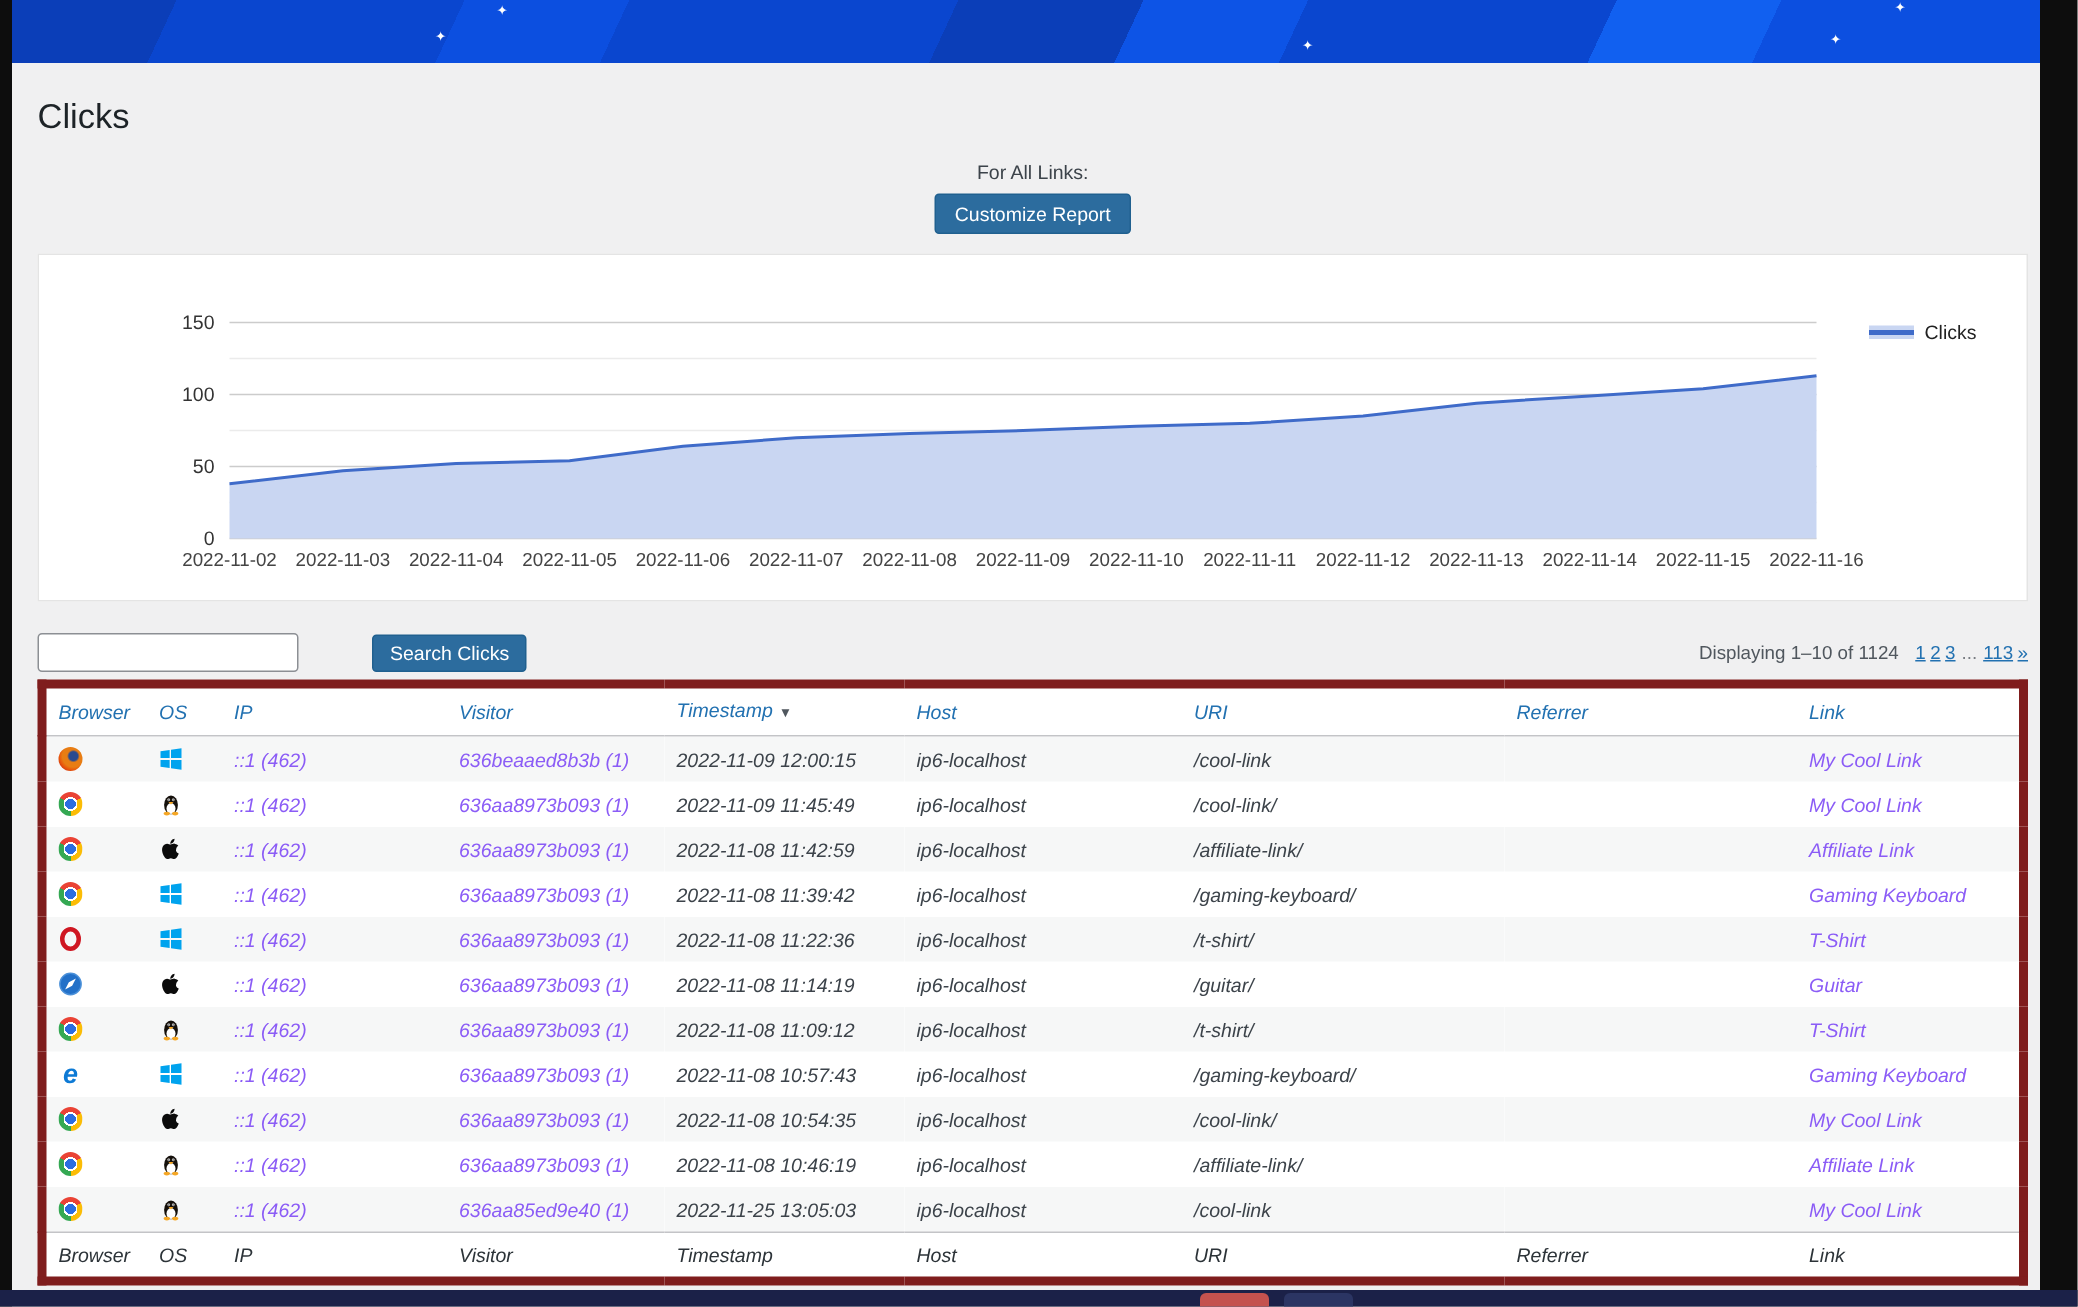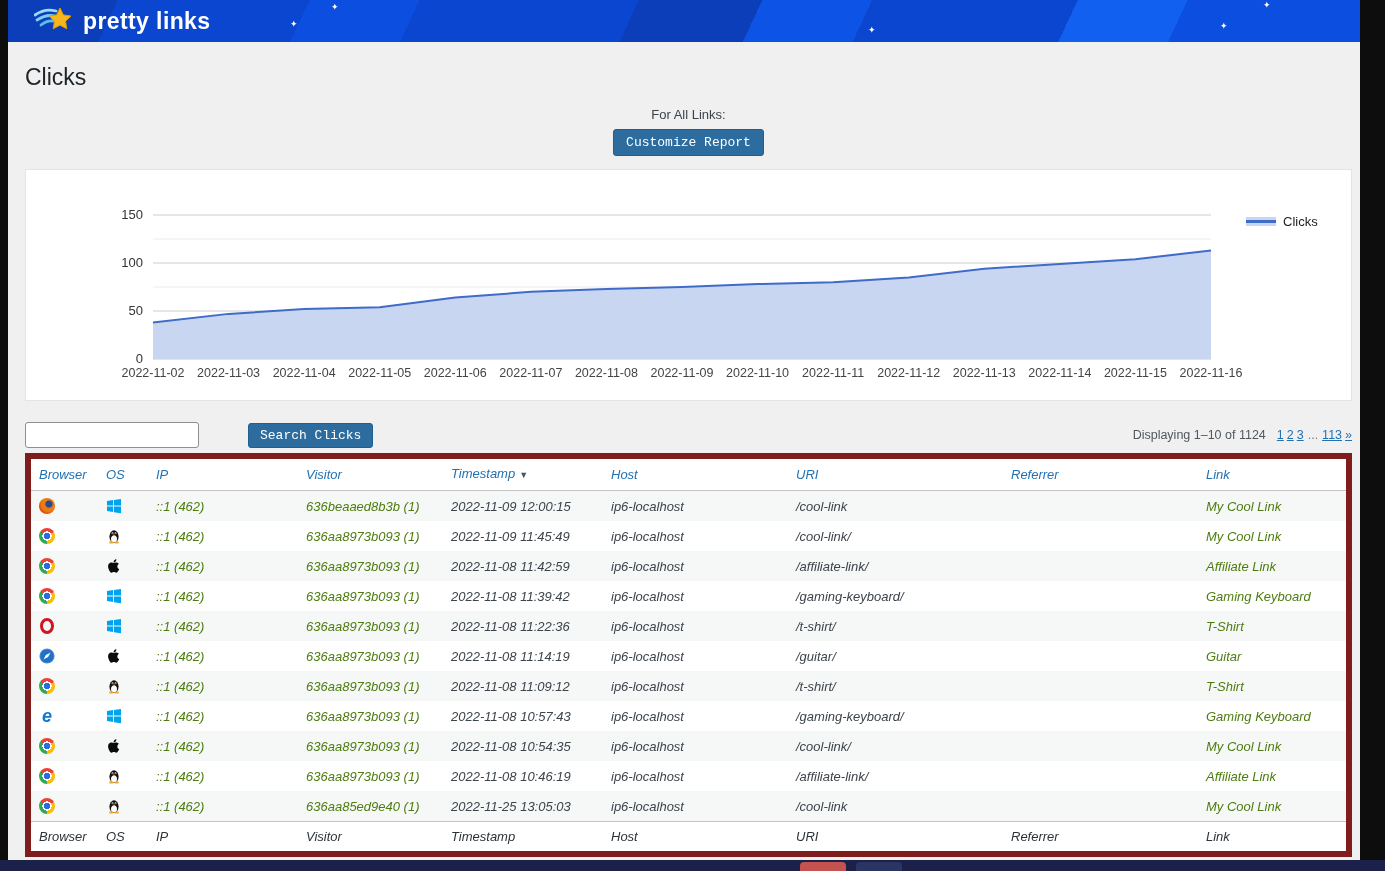--- a/index.html
+++ b/index.html
@@ -25,21 +25,21 @@
   .logo { position:absolute; left:26px; top:5px; display:flex; align-items:center; gap:9px; }
   .logo-text { color:#fff; font-size:23px; font-weight:700; letter-spacing:.4px; }
   .sparkle { position:absolute; color:#fff; font-size:9px; line-height:9px; }
   
   .content { padding:0 8px 0 17px; }
   h1.page-title { margin:21px 0 0 0; font-size:23px; font-weight:400; color:#1d2327; line-height:28px; }
   .report-bar { margin-top:16px; display:flex; align-items:center; gap:7px; font-size:13px; color:#3c434a;flex-direction:column; }
   .btn-primary {
     background:#2c6c9e; border:1px solid #20608f; color:#fff;
     font-size:13px; padding:5px 12px; border-radius:3px; cursor:pointer;
-    font-family:Liberation Mono, monospace;
+    font-family:Liberation Sans, sans-serif;
   }
   
   .chart-panel { margin-top:13px; height:232px; background:#fff; border:1px solid #e4e4e4; position:relative; }
   .chart-title { position:absolute; left:127px; top:14px; font-size:13px; font-weight:700; color:#1c1c1c; }
   .chart-legend { position:absolute; left:1220px; top:44px; display:flex; align-items:center; gap:7px; }
   .legend-swatch {
     width:30px; height:9px;
     background:linear-gradient(180deg, #c9d6f2 0 3px, #3f6bc9 3px 6px, #c9d6f2 6px 9px);
   }
   .legend-label { font-size:13px; color:#222; }
@@ -55,21 +55,21 @@
   .pg { color:#2271b1; text-decoration:underline; cursor:pointer; }
   .dots { color:#787c82; text-decoration:none; margin:0 1px; }
   
   table.clicks { margin-top:5px; width:100%; border-collapse:collapse; background:#fff; border:6px solid #7f1d1d; font-size:13px;font-style:italic; }
   th, td { padding:7px 8px; text-align:left; line-height:15px; vertical-align:middle; white-space:nowrap; overflow:hidden; }
   thead th { border-bottom:1px solid #c3c4c7; font-weight:400; }
   thead th a { color:#2271b1; text-decoration:none; cursor:pointer; }
   tfoot th { border-top:1px solid #c3c4c7; font-weight:400; color:#2c3338; }
   tbody tr:nth-child(odd) { background:#f6f7f7; }
   td { color:#3c434a; }
-  a.cell-link { color:#4d7c0f; text-decoration:none; cursor:pointer; }
+  a.cell-link { color:#8b5cf6; text-decoration:none; cursor:pointer; }
   .sort-arrow { color:#50575e; font-size:9px; margin-left:4px; }
   .bi { display:block; width:16px; height:16px; }
   .edge-glyph { color:#0d7ad5; font-weight:700; font-size:18px; line-height:16px; text-align:center; }
   
   .bottomnav { margin-top:15px; display:flex; align-items:center; }
   
   .bottom-strip { position:absolute; left:0; bottom:0; width:1385px; height:11px; background:#1b2148; z-index:9; }
   .strip-item-red { position:absolute; left:800px; top:2px; width:46px; height:9px; border-radius:4px 4px 0 0; background:#c4524e; }
   .strip-item-blue { position:absolute; left:856px; top:2px; width:46px; height:9px; border-radius:4px 4px 0 0; background:#2b3563; }
 </style>
@@ -77,29 +77,20 @@
 <body>
 
 <div class="app">
 
   <header class="banner">
     <span class="sparkle" style="left:282px;top:20px">✦</span>
     <span class="sparkle" style="left:323px;top:3px">✦</span>
     <span class="sparkle" style="left:860px;top:26px">✦</span>
     <span class="sparkle" style="left:1212px;top:22px">✦</span>
     <span class="sparkle" style="left:1255px;top:1px">✦</span>
-    <div class="logo">
-      <svg width="40" height="32" viewBox="0 0 40 32">
-        <path d="M1 10 Q11 3 22 6" stroke="#9adcf8" stroke-width="2.8" fill="none" stroke-linecap="round"></path>
-        <path d="M3 15 Q12 9 21 11" stroke="#7fcdf5" stroke-width="2.8" fill="none" stroke-linecap="round"></path>
-        <path d="M7 20 Q13 15 20 16" stroke="#5fbbee" stroke-width="2.8" fill="none" stroke-linecap="round"></path>
-        <path d="M26 3 l3.4 6.9 7.6 1.1 -5.5 5.3 1.3 7.5 -6.8 -3.6 -6.8 3.6 1.3 -7.5 -5.5 -5.3 7.6 -1.1 z" fill="#f7b61b" stroke="#e09b00" stroke-width="1"></path>
-      </svg>
-      <span class="logo-text">pretty links</span>
-    </div>
   </header>
 
   <main class="content">
 
     <h1 class="page-title">Clicks</h1>
 
     <div class="report-bar">
       <span>For All Links:</span>
       <button class="btn-primary">Customize Report</button>
     </div>

